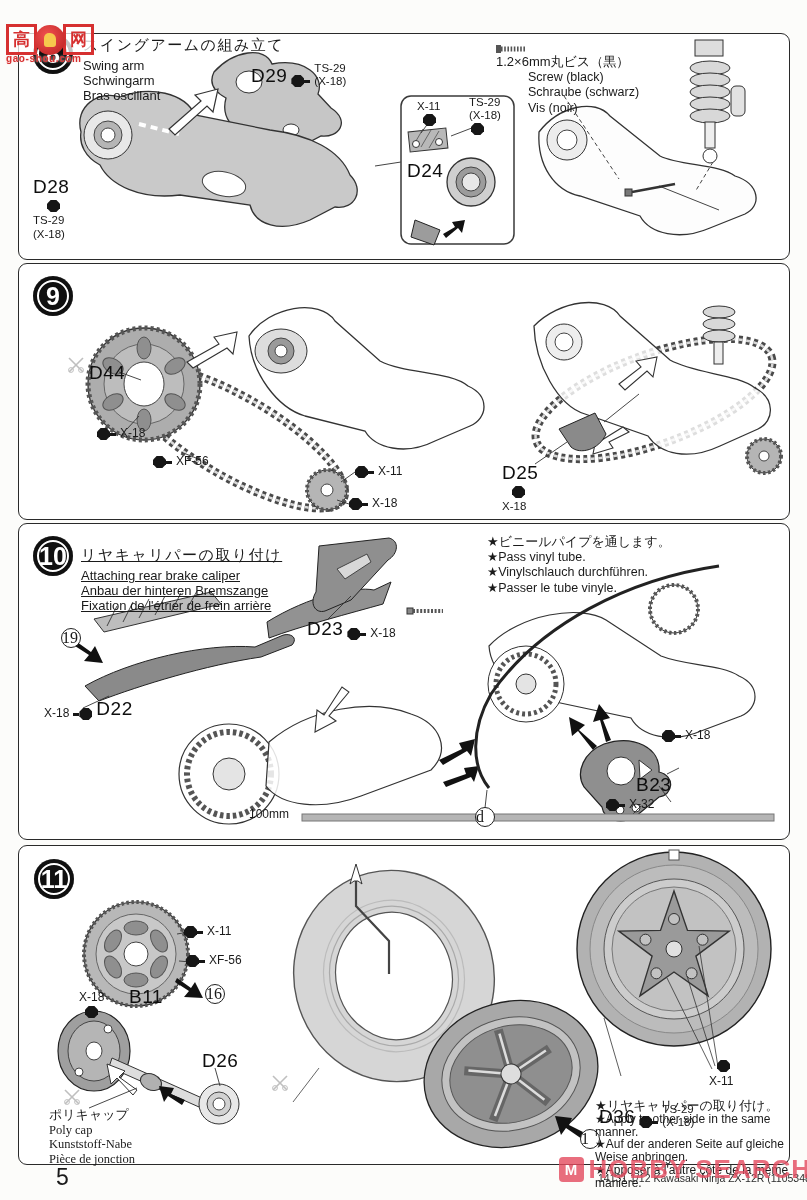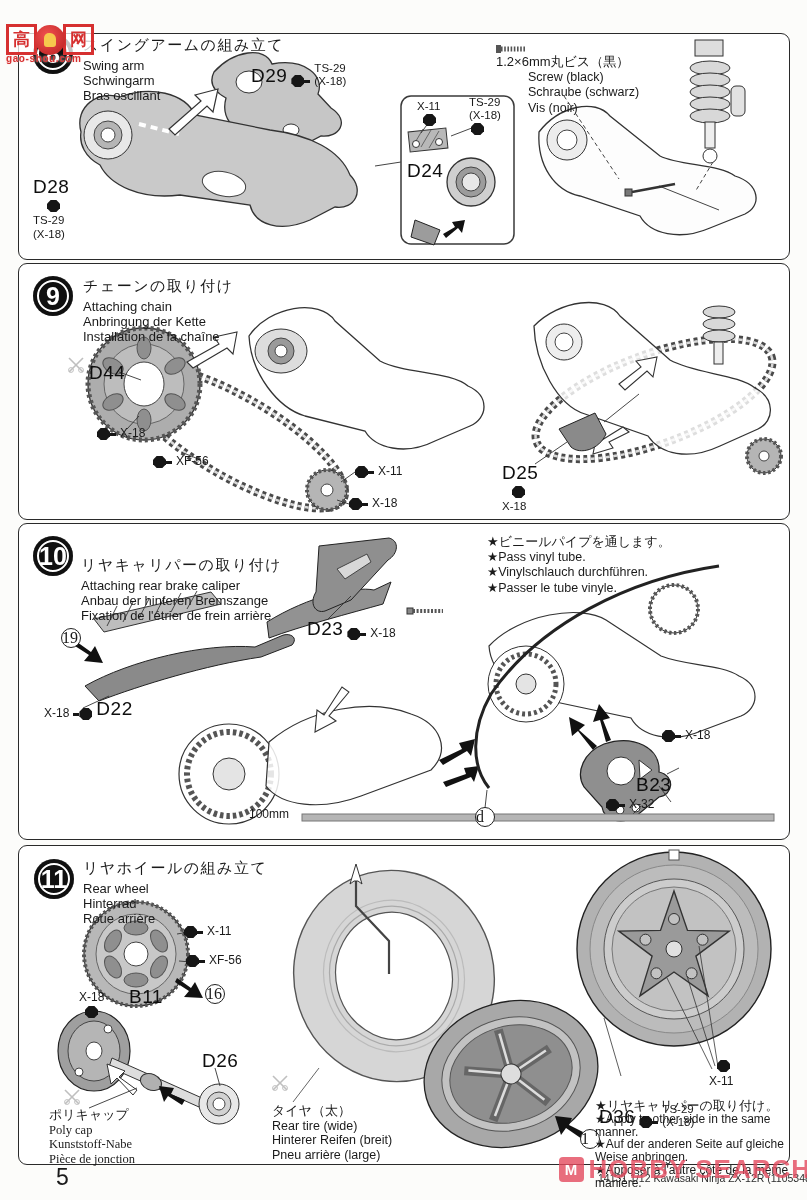--- a/index.html
+++ b/index.html
@@ -157,26 +157,20 @@
     <div class="ind">Screw (black)</div>
     <div class="ind">Schraube (schwarz)</div>
     <div class="ind">Vis (noir)</div>
   </div>
 </div>
 
 <div class="frame" style="top:263px;height:255px;">
   <div class="badge" style="left:14px;top:12px;">
       <span>9</span>
     </div>
-  <div class="title" style="left:64px;top:13px;">
-    <div class="ja">チェーンの取り付け</div>
-    <div class="ln">Attaching chain</div>
-    <div class="ln">Anbringung der Kette</div>
-    <div class="ln">Installation de la chaîne</div>
-  </div>
 
   <svg class="illus" width="770" height="253" viewBox="0 0 770 253">
     <g>
       <ellipse cx="635" cy="135" rx="125" ry="45" transform="rotate(-20 635 135)" fill="none" stroke="#4a4a4a" stroke-width="8" stroke-dasharray="4,3.5"></ellipse>
       <ellipse cx="635" cy="135" rx="125" ry="45" transform="rotate(-20 635 135)" fill="none" stroke="#d8d8d8" stroke-width="2.5" stroke-dasharray="4,3.5"></ellipse>
       <path d="M515,62 C540,36 586,30 601,52 L651,96 C676,110 719,110 736,124 C756,134 756,157 739,165 L701,182 C669,197 641,190 629,172 L566,150 C539,142 516,100 515,62 Z" fill="rgba(255,255,255,0.82)" stroke="#333" stroke-width="1.3"></path>
       <circle cx="545" cy="78" r="18" fill="#eee" stroke="#333"></circle>
       <circle cx="545" cy="78" r="9" fill="#fff" stroke="#444"></circle>
       <ellipse cx="700" cy="48" rx="16" ry="6" fill="#d8d8d8" stroke="#333"></ellipse>
       <ellipse cx="700" cy="60" rx="16" ry="6" fill="#d8d8d8" stroke="#333"></ellipse>
@@ -267,21 +261,21 @@
     <span class="part">D25</span>
     <span class="chip" style="margin-left:10px;"></span>
     <span class="small">X-18</span>
   </div>
 </div>
 
 <div class="frame" style="top:523px;height:315px;">
   <div class="badge" style="left:14px;top:12px;">
       <span>10</span>
     </div>
-  <div class="title" style="left:62px;top:32px;">
+  <div class="title" style="left:62px;top:22px;text-decoration:underline;">
     <div class="ja">リヤキャリパーの取り付け</div>
     <div class="ln">Attaching rear brake caliper</div>
     <div class="ln">Anbau der hinteren Bremszange</div>
     <div class="ln">Fixation de l'étrier de frein arrière</div>
   </div>
 
   <svg class="illus" width="770" height="313" viewBox="0 0 770 313">
     <g>
       <path d="M75,95 L192,68 L202,80 L85,108 Z" fill="#bdbdbd" stroke="#333"></path>
       <line x1="88" y1="102" x2="98" y2="82" stroke="#444" stroke-width="1"></line>
@@ -387,26 +381,20 @@
     </span>
   <div class="lbl" style="left:230px;top:283px;">
     <span>100mm</span>
   </div>
 </div>
 
 <div class="frame" style="top:845px;height:318px;">
   <div class="badge" style="left:15px;top:13px;">
       <span>11</span>
     </div>
-  <div class="title" style="left:64px;top:13px;">
-    <div class="ja">リヤホイールの組み立て</div>
-    <div class="ln">Rear wheel</div>
-    <div class="ln">Hinterrad</div>
-    <div class="ln">Roue arrière</div>
-  </div>
 
   <svg class="illus" width="770" height="316" viewBox="0 0 770 316">
     <g>
       <circle cx="117" cy="108" r="52" fill="#b8b8b8" stroke="#333" stroke-width="1.2"></circle>
       <circle cx="117" cy="108" r="52" fill="none" stroke="#555" stroke-width="4" stroke-dasharray="2.5,2.5"></circle>
       <circle cx="117" cy="108" r="40" fill="#c8c8c8" stroke="#666"></circle>
       <ellipse cx="117" cy="82" rx="12" ry="7" fill="#8f8f8f" stroke="#555"></ellipse>
       <ellipse cx="140" cy="95" rx="12" ry="7" fill="#8f8f8f" stroke="#555" transform="rotate(60 140 95)"></ellipse>
       <ellipse cx="140" cy="121" rx="12" ry="7" fill="#8f8f8f" stroke="#555" transform="rotate(120 140 121)"></ellipse>
       <ellipse cx="117" cy="134" rx="12" ry="7" fill="#8f8f8f" stroke="#555"></ellipse>
@@ -523,26 +511,20 @@
     <div>Pièce de jonction</div>
   </div>
   <span class="cut" style="left:252px;top:228px;">
     <svg width="18" height="18">
         <line x1="2" y1="2" x2="16" y2="16" stroke="#aaa" stroke-width="1.6"></line>
         <line x1="16" y1="2" x2="2" y2="16" stroke="#aaa" stroke-width="1.6"></line>
         <circle cx="4" cy="14" r="2.4" fill="none" stroke="#aaa"></circle>
         <circle cx="14" cy="14" r="2.4" fill="none" stroke="#aaa"></circle>
       </svg>
   </span>
-  <div class="note" style="left:253px;top:258px;font-size:12.5px;line-height:14.5px;">
-    <div class="ja">タイヤ（太）</div>
-    <div>Rear tire (wide)</div>
-    <div>Hinterer Reifen (breit)</div>
-    <div>Pneu arrière (large)</div>
-  </div>
   <div class="lbl" style="left:580px;top:224px;margin-top:33px;">
     <span class="part">D36</span>
     <span class="chipwrap">
         <span class="chip"></span>
         <span class="tail"></span>
       </span>
     <span class="paint2">
         <span>TS-29</span>
         <span>(X-18)</span>
       </span>

